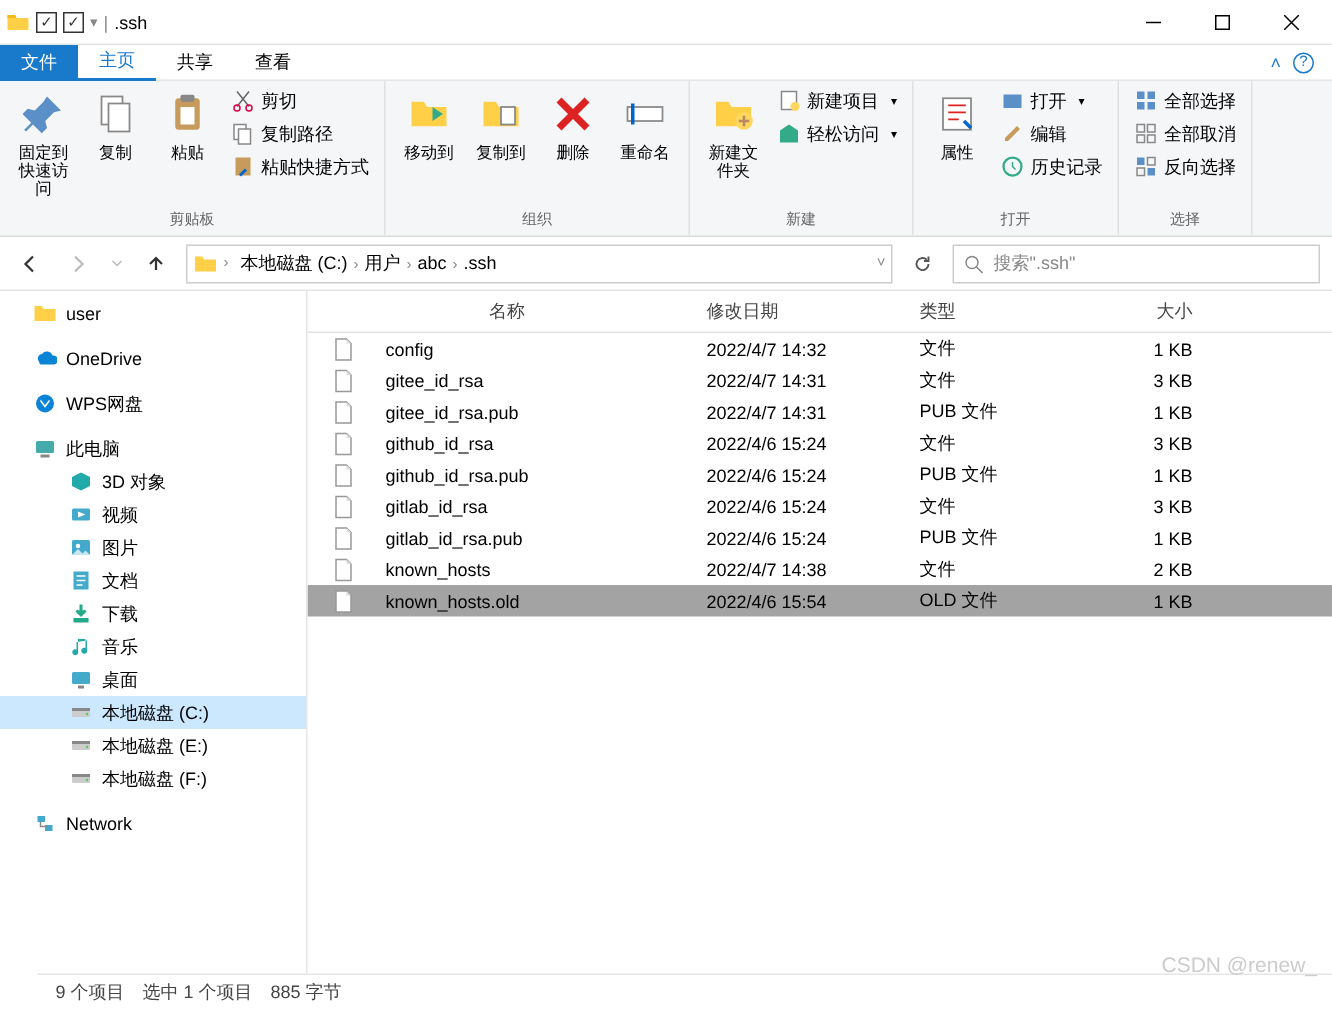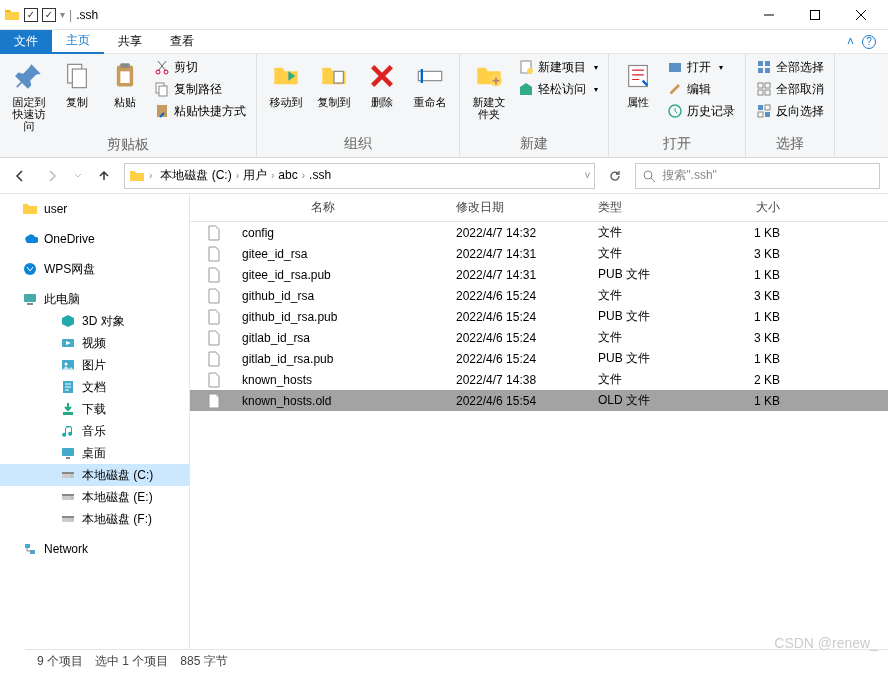--- a/index.html
+++ b/index.html
@@ -12,42 +12,42 @@
 
 .ribbon-tabs { height: 24px; display: flex; align-items: center; background: #fff; border-bottom: 1px solid #e5e5e5; }
 .ribbon-tab { padding: 4px 14px; height: 24px; display: flex; align-items: center; cursor: pointer; }
 .ribbon-tab.file { background: #1979ca; color: #fff; }
 .ribbon-tab.active { border-bottom: 2px solid #1979ca; color: #1979ca; }
 .ribbon-tabs .help { margin-left: auto; display: flex; align-items: center; gap: 8px; padding-right: 12px; color: #1979ca; }
 
 .ribbon { height: 104px; background: #f5f6f7; border-bottom: 1px solid #dadada; display: flex; }
 .rgroup { display: flex; flex-direction: column; align-items: center; padding: 2px 6px; border-right: 1px solid #e0e0e0; }
 .rgroup .items { display: flex; flex: 1; align-items: flex-start; gap: 2px; }
-.rgroup .label { font-size: 14px; color: #666; padding-bottom: 2px; }
+.rgroup .label { font-size: 10px; color: #666; padding-bottom: 2px; }
 .rbtn-big { width: 46px; display: flex; flex-direction: column; align-items: center; padding: 4px 2px; gap: 4px; cursor: pointer; }
 .rbtn-big .icon { width: 32px; height: 32px; display: flex; align-items: center; justify-content: center; }
 .rbtn-big .txt { font-size: 11px; text-align: center; line-height: 1.1; }
 .rbtn-sm { display: flex; align-items: center; gap: 4px; padding: 2px 4px; cursor: pointer; height: 22px; font-size: 11px; }
 .rbtn-sm .icon { width: 16px; height: 16px; display: flex; align-items: center; justify-content: center; }
 .rcol { display: flex; flex-direction: column; }
 
 .navbar { height: 36px; display: flex; align-items: center; padding: 4px 8px; gap: 8px; border-bottom: 1px solid #e5e5e5; }
 .navbtn { width: 24px; height: 24px; display: flex; align-items: center; justify-content: center; color: #666; border-radius: 2px; cursor: pointer; }
 .navbtn.enabled { color: #333; }
 .navbtn.disabled { color: #bbb; }
 .addr { flex: 2; height: 26px; border: 1px solid #ccc; display: flex; align-items: center; padding: 0 4px; gap: 4px; }
 .addr .crumb { padding: 2px 4px; cursor: pointer; }
 .addr .sep { color: #888; font-size: 10px; }
 .search { flex: 1; height: 26px; border: 1px solid #ccc; display: flex; align-items: center; padding: 0 6px; gap: 6px; color: #888; }
 
 .content { display: flex; height: 455px; }
-.tree { width: 190px; border-right: 1px solid #e5e5e5; overflow-y: auto; padding: 4px 0; }
+.tree { width: 205px; border-right: 1px solid #e5e5e5; overflow-y: auto; padding: 4px 0; }
 .tree-item { display: flex; align-items: center; gap: 6px; padding: 3px 8px 3px 22px; cursor: pointer; height: 22px; }
 .tree-item.selected { background: #cce8ff; }
-.tree-item.indent1 { padding-left: 60px; }
+.tree-item.indent1 { padding-left: 46px; }
 .tree-item .ticon { width: 16px; height: 16px; display: flex; align-items: center; justify-content: center; }
 .tree-spacer { height: 8px; }
 
 .filelist { flex: 1; display: flex; flex-direction: column; }
 .cols { display: flex; height: 28px; border-bottom: 1px solid #e5e5e5; align-items: center; color: #444; }
 .cols > div { padding: 0 8px; }
 .col-name { width: 258px; padding-left: 16px !important; text-align: center; }
 .col-date { width: 142px; }
 .col-type { width: 118px; }
 .col-size { width: 80px; text-align: right; }

